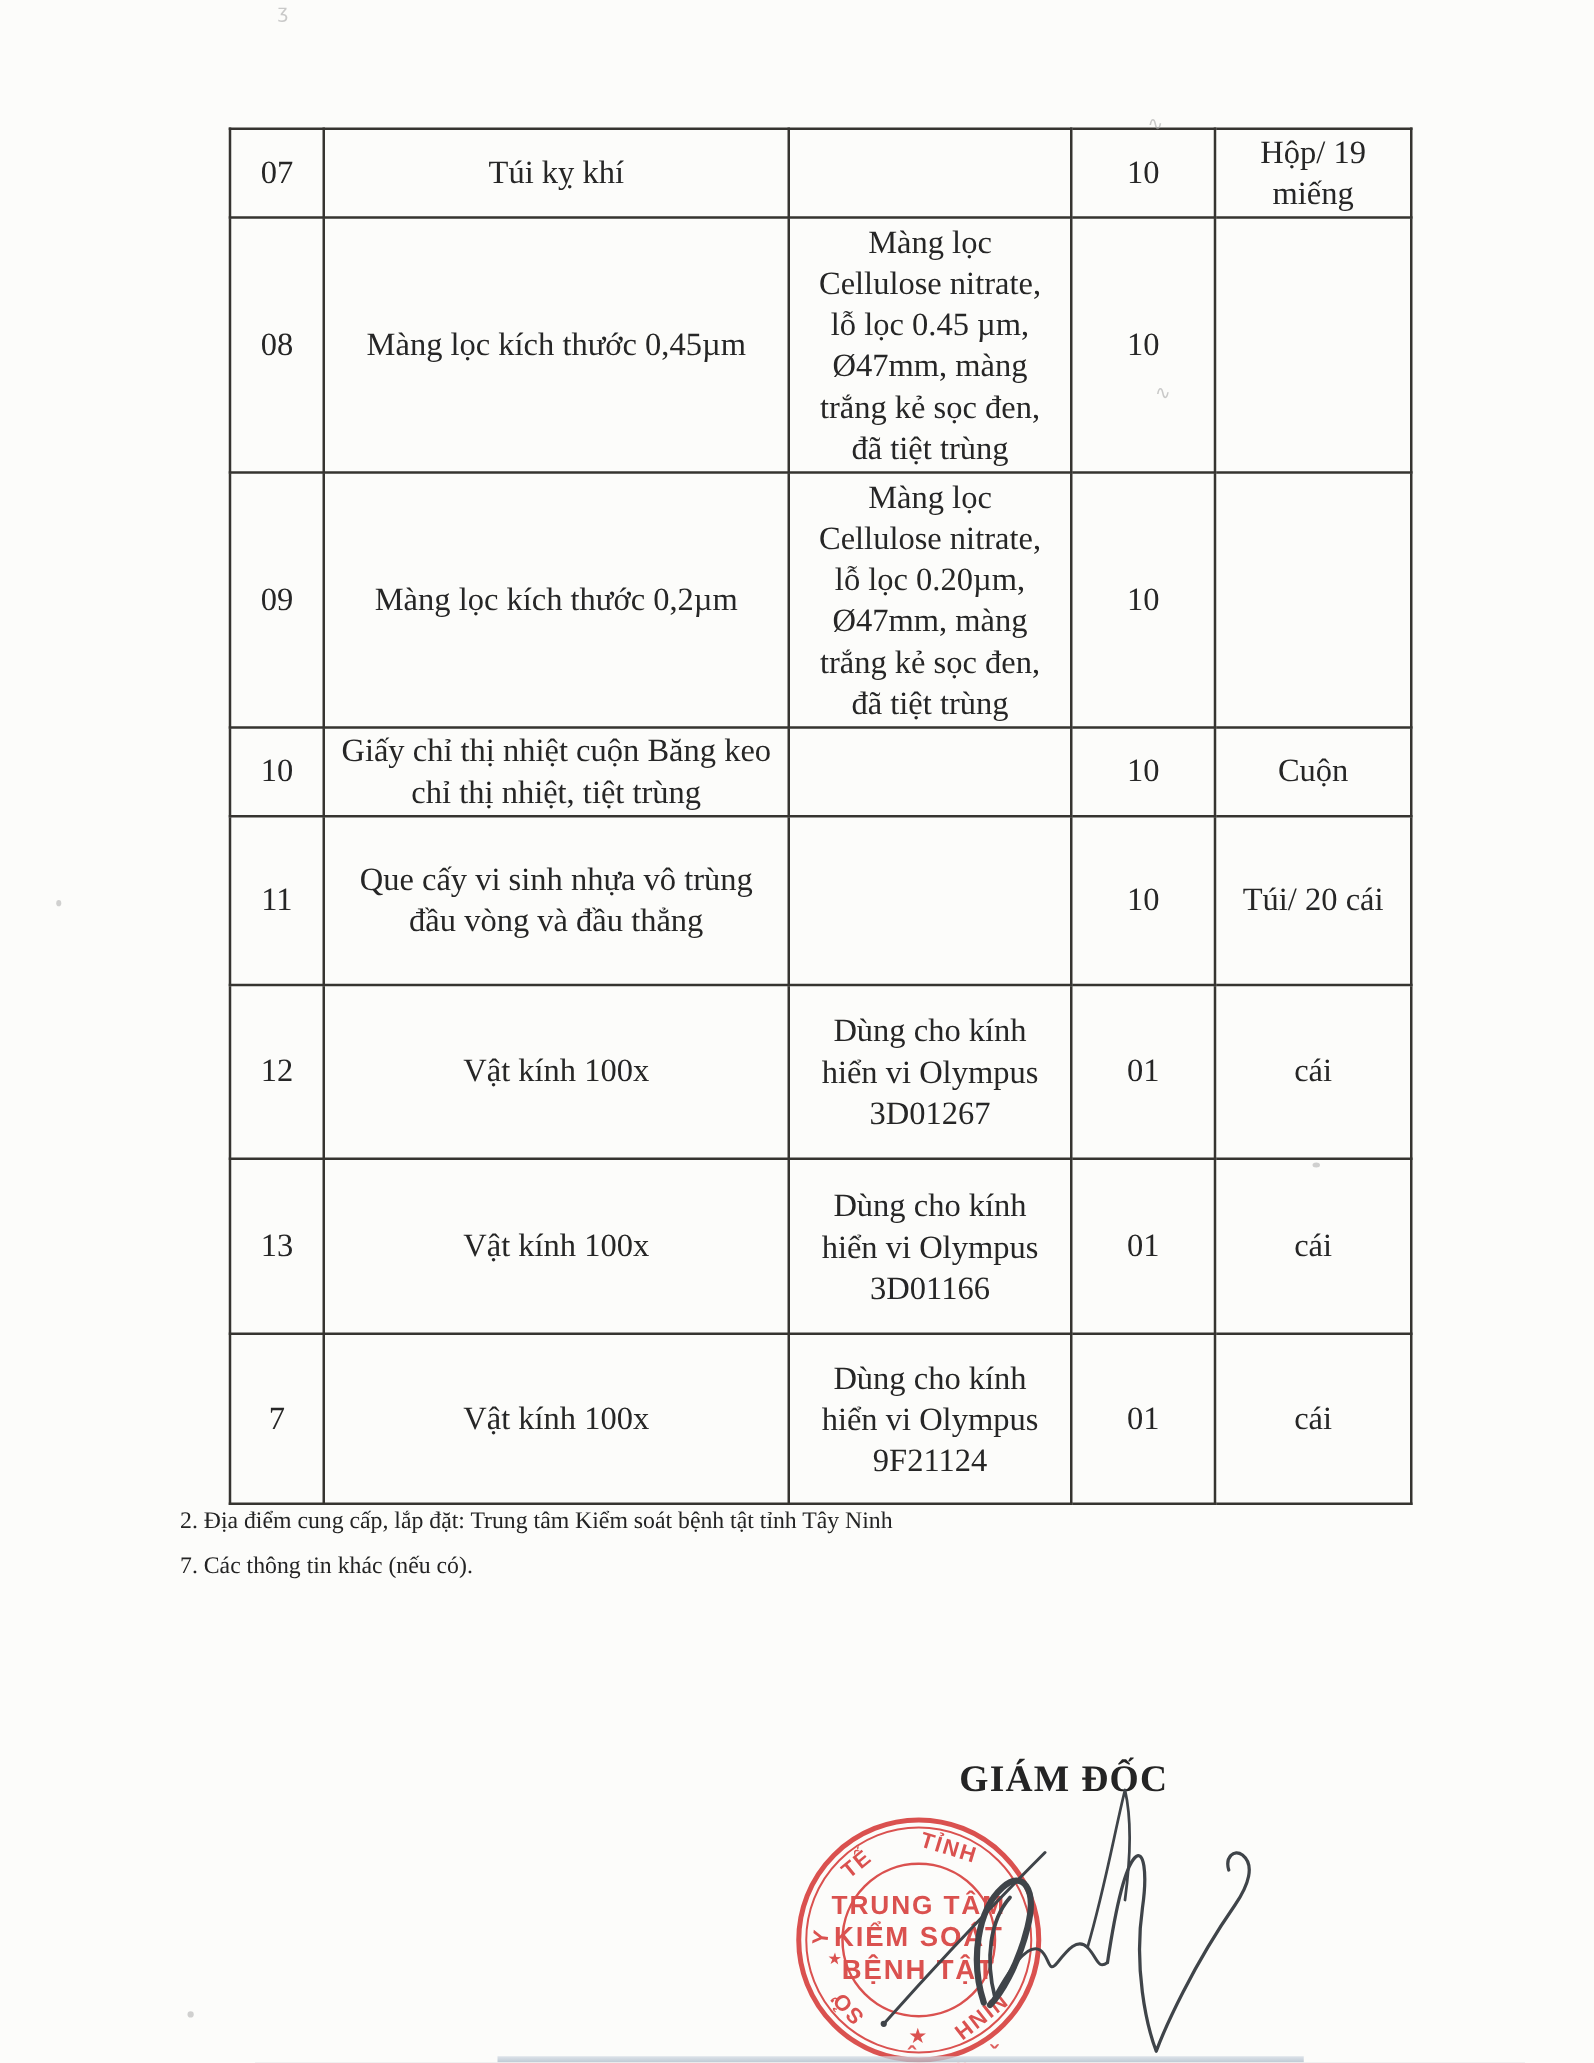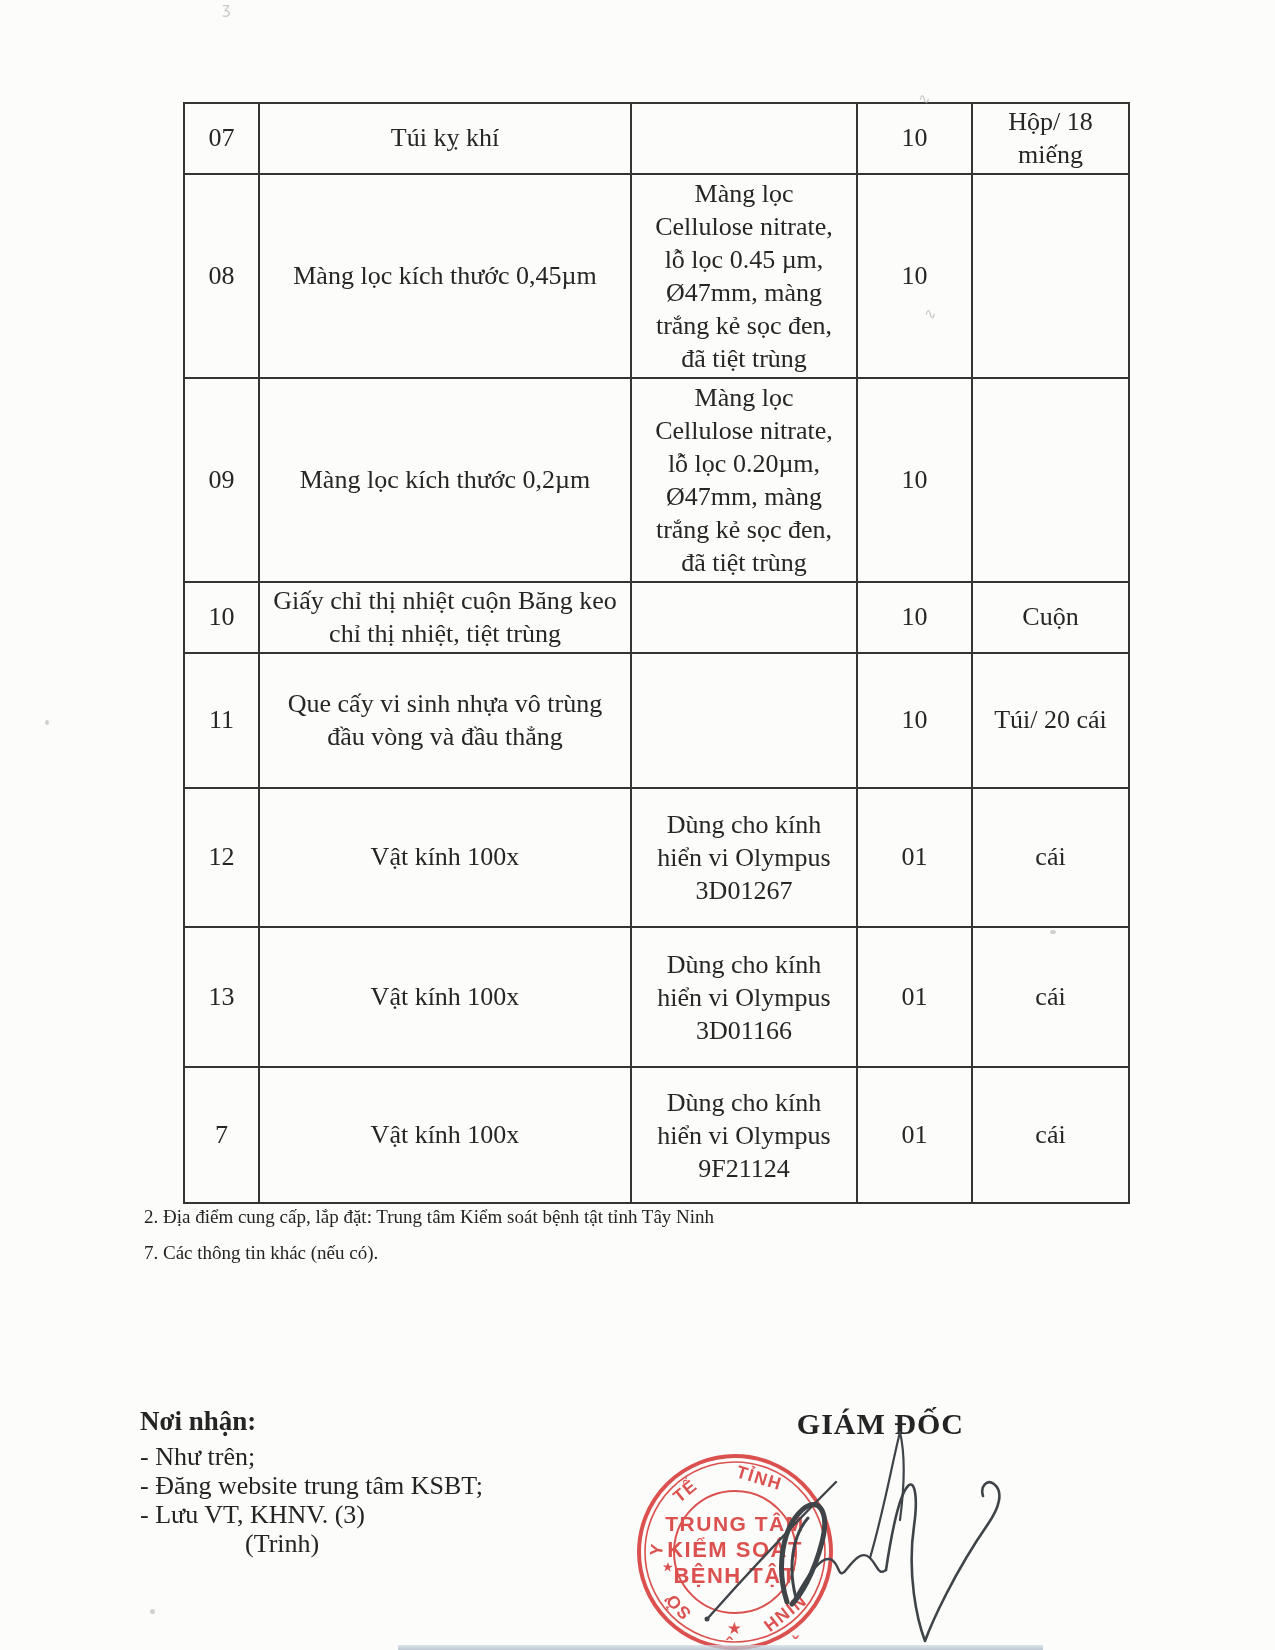--- a/index.html
+++ b/index.html
@@ -36,22 +36,22 @@
   table.items tr:nth-child(7){height:140px;}
   table.items tr:nth-child(8){height:136px;}
   
   .paras{position:absolute;left:144px;top:1206px;width:1010px;font-size:19px;}
   .paras p{margin:0 0 13px 0;line-height:1.2;white-space:pre-line;}
   
   .recipients{position:absolute;left:140px;top:1407px;font-size:26px;line-height:29px;}
   .recipients .label{font-weight:bold;font-size:27px;margin-bottom:6px;}
   .recipients .trinh{margin-left:105px;}
   .director{
-    position:absolute;left:702px;top:1407px;width:262px;
-    text-align:right;font-weight:bold;font-size:30px;letter-spacing:1px;
+    position:absolute;left:720px;top:1407px;width:262px;
+    text-align:center;font-weight:bold;font-size:30px;letter-spacing:1px;
   }
   
   .stamp-svg{position:absolute;left:633px;top:1451px;opacity:.93;}
   .stamp-svg text{font-family:"Liberation Sans","DejaVu Sans",sans-serif;font-weight:bold;}
   .sig-svg{position:absolute;left:540px;top:1370px;}
   
   .speck{position:absolute;background:#9b9b9b;border-radius:50%;opacity:.45;}
   .squiggle{position:absolute;color:#a8a8a8;opacity:.6;font-size:15px;font-family:"DejaVu Sans",sans-serif;}
   .edge-strip{
     position:absolute;left:398px;top:1645px;width:645px;height:5px;
@@ -71,21 +71,21 @@
         <col style="width:226px">
       <col style="width:115px">
         <col style="width:157px">
     </colgroup>
     <tbody>
         <tr>
           <td class="col-no">07</td>
           <td class="col-name">Túi kỵ khí</td>
           <td class="col-spec"></td>
           <td class="col-qty">10</td>
-          <td class="col-unit">Hộp/ 18
+          <td class="col-unit">Hộp/ 19
 miếng</td>
         </tr>
         <tr>
           <td class="col-no">08</td>
           <td class="col-name">Màng lọc kích thước 0,45µm</td>
           <td class="col-spec">Màng lọc
 Cellulose nitrate,
 lỗ lọc 0.45 µm,
 Ø47mm, màng
 trắng kẻ sọc đen,
@@ -149,27 +149,20 @@
           <td class="col-unit">cái</td>
         </tr>
       </tbody>
   </table>
 
   <div class="paras">
     <p>2. Địa điểm cung cấp, lắp đặt: Trung tâm Kiểm soát bệnh tật tỉnh Tây Ninh</p>
     <p>7. Các thông tin khác (nếu có).</p>
   </div>
 
-  <div class="recipients">
-    <div class="label">Nơi nhận:</div>
-    <div>- Như trên;</div>
-    <div>- Đăng website trung tâm KSBT;</div>
-    <div>- Lưu VT, KHNV. (3)</div>
-    <div class="trinh">(Trinh)</div>
-  </div>
 
   <div class="director">GIÁM ĐỐC</div>
 
   <svg class="stamp-svg" width="204" height="200" viewBox="0 0 204 200">
     <g stroke="#d84543" fill="none">
       <circle cx="102" cy="101" r="96" stroke-width="4"></circle>
       <circle cx="102" cy="101" r="90" stroke-width="1.6"></circle>
       <circle cx="102" cy="101" r="61" stroke-width="2"></circle>
     </g>
     <g fill="#d84543" text-anchor="middle" font-size="17.5" letter-spacing="1.5">

